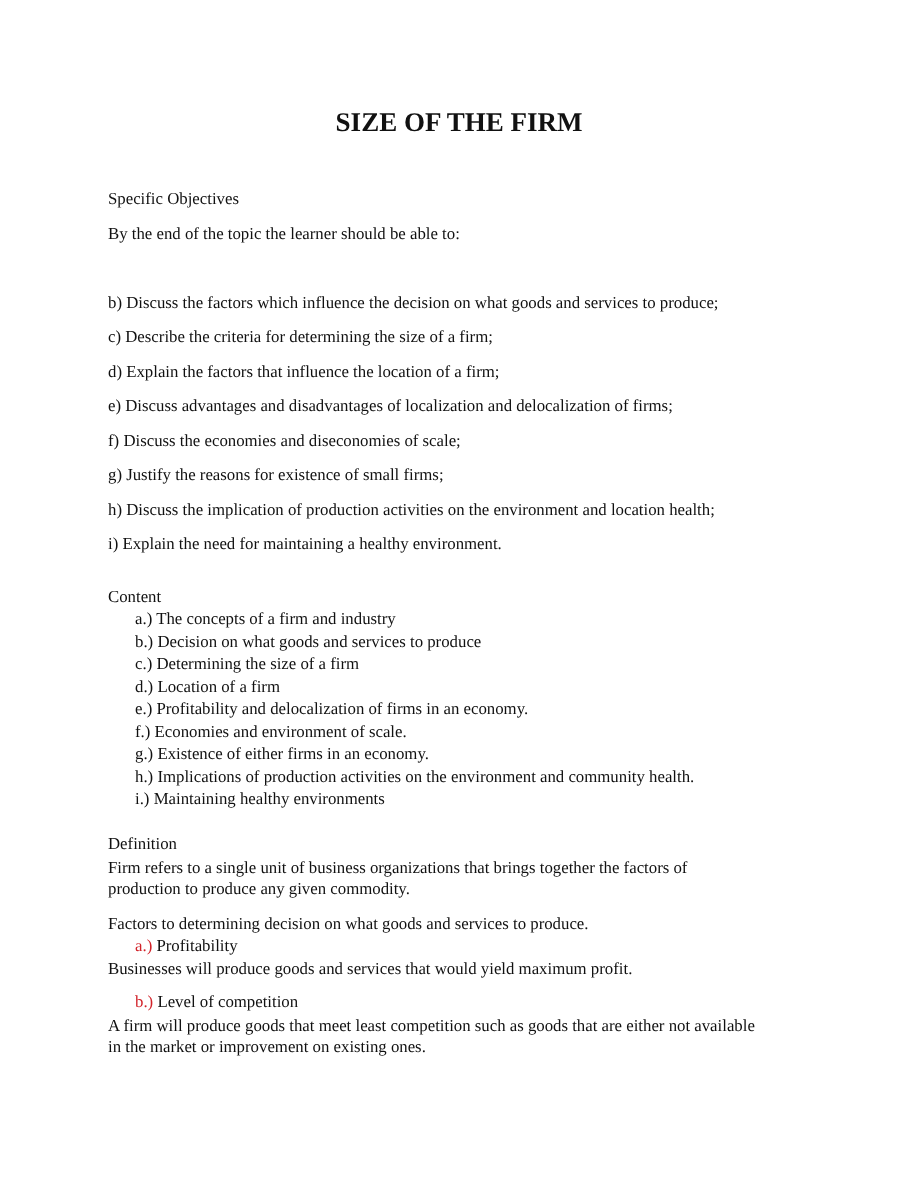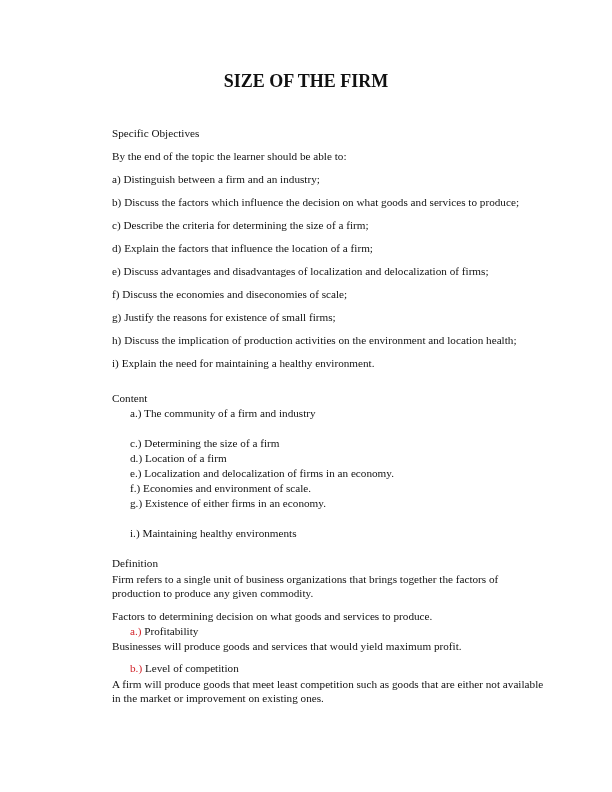--- a/index.html
+++ b/index.html
@@ -1,51 +1,52 @@
 <!DOCTYPE html>
 <html><head>
   <meta charset="utf-8">
   <style>
     html, body { margin: 0; padding: 0; background: #ffffff; }
     body { width: 612px; height: 792px; position: relative; overflow: hidden;
            font-family: "Liberation Serif", serif; color: #111111; }
     .page { position: absolute; left: 0; top: 0; width: 612px; height: 792px; background: #fff; }
     .title { position: absolute; left: 0; width: 612px; top: 71px; text-align: center;
              font-size: 18px; font-weight: bold; letter-spacing: 0px; }
-    .line { position: absolute; left: 72px; font-size: 11.2px; white-space: nowrap; line-height: 14px; margin-left: 40px; }
+    .line { position: absolute; left: 72px; font-size: 11.2px; white-space: nowrap; line-height: 14px; }
     .ind { left: 90px; }
     .lbl { display: inline-block; }
     .red { color: #d2232a; }
   </style>
 </head>
 <body>
 
 <div class="page">
   <div class="title">SIZE OF THE FIRM</div>
 
   <div class="line" style="top:126px">Specific Objectives</div>
   <div class="line" style="top:149px">By the end of the topic the learner should be able to:</div>
 
-  <div class="line" style="top:172px"><span class="lbl">a)</span> <span>Distinguish between a firm and an industry;</span></div>
   <div class="line" style="top:195px"><span class="lbl">b)</span> <span>Discuss the factors which influence the decision on what goods and services to produce;</span></div>
   <div class="line" style="top:241px"><span class="lbl">d)</span> <span>Explain the factors that influence the location of a firm;</span></div>
   <div class="line" style="top:218px"><span class="lbl">c)</span> <span>Describe the criteria for determining the size of a firm;</span></div>
   <div class="line" style="top:264px"><span class="lbl">e)</span> <span>Discuss advantages and disadvantages of localization and delocalization of firms;</span></div>
   <div class="line" style="top:287px"><span class="lbl">f)</span> <span>Discuss the economies and diseconomies of scale;</span></div>
   <div class="line" style="top:310px"><span class="lbl">g)</span> <span>Justify the reasons for existence of small firms;</span></div>
   <div class="line" style="top:333px"><span class="lbl">h)</span> <span>Discuss the implication of production activities on the environment and location health;</span></div>
   <div class="line" style="top:356px"><span class="lbl">i)</span> <span>Explain the need for maintaining a healthy environment.</span></div>
 
   <div class="line" style="top:391px">Content</div>
-  <div class="line ind" style="top:406px"><span class="lbl">a.)</span> <span>The community of a firm and industry</span></div>
+  <div class="line ind" style="top:406px"><span class="lbl">a.)</span> <span>The concepts of a firm and industry</span></div>
+  <div class="line ind" style="top:421px"><span class="lbl">b.)</span> <span>Decision on what goods and services to produce</span></div>
   <div class="line ind" style="top:436px"><span class="lbl">c.)</span> <span>Determining the size of a firm</span></div>
   <div class="line ind" style="top:451px"><span class="lbl">d.)</span> <span>Location of a firm</span></div>
-  <div class="line ind" style="top:466px"><span class="lbl">e.)</span> <span>Localization and delocalization of firms in an economy.</span></div>
+  <div class="line ind" style="top:466px"><span class="lbl">e.)</span> <span>Profitability and delocalization of firms in an economy.</span></div>
   <div class="line ind" style="top:481px"><span class="lbl">f.)</span> <span>Economies and environment of scale.</span></div>
   <div class="line ind" style="top:496px"><span class="lbl">g.)</span> <span>Existence of either firms in an economy.</span></div>
+  <div class="line ind" style="top:511px"><span class="lbl">h.)</span> <span>Implications of production activities on the environment and community health.</span></div>
   <div class="line ind" style="top:526px"><span class="lbl">i.)</span> <span>Maintaining healthy environments</span></div>
 
   <div class="line" style="top:556px">Definition</div>
   <div class="line" style="top:572px">Firm refers to a single unit of business organizations that brings together the factors of</div>
   <div class="line" style="top:586px">production to produce any given commodity.</div>
 
   <div class="line" style="top:609px">Factors to determining decision on what goods and services to produce.</div>
   <div class="line ind" style="top:624px"><span class="lbl red">a.)</span> <span>Profitability</span></div>
   <div class="line" style="top:639px">Businesses will produce goods and services that would yield maximum profit.</div>
 

